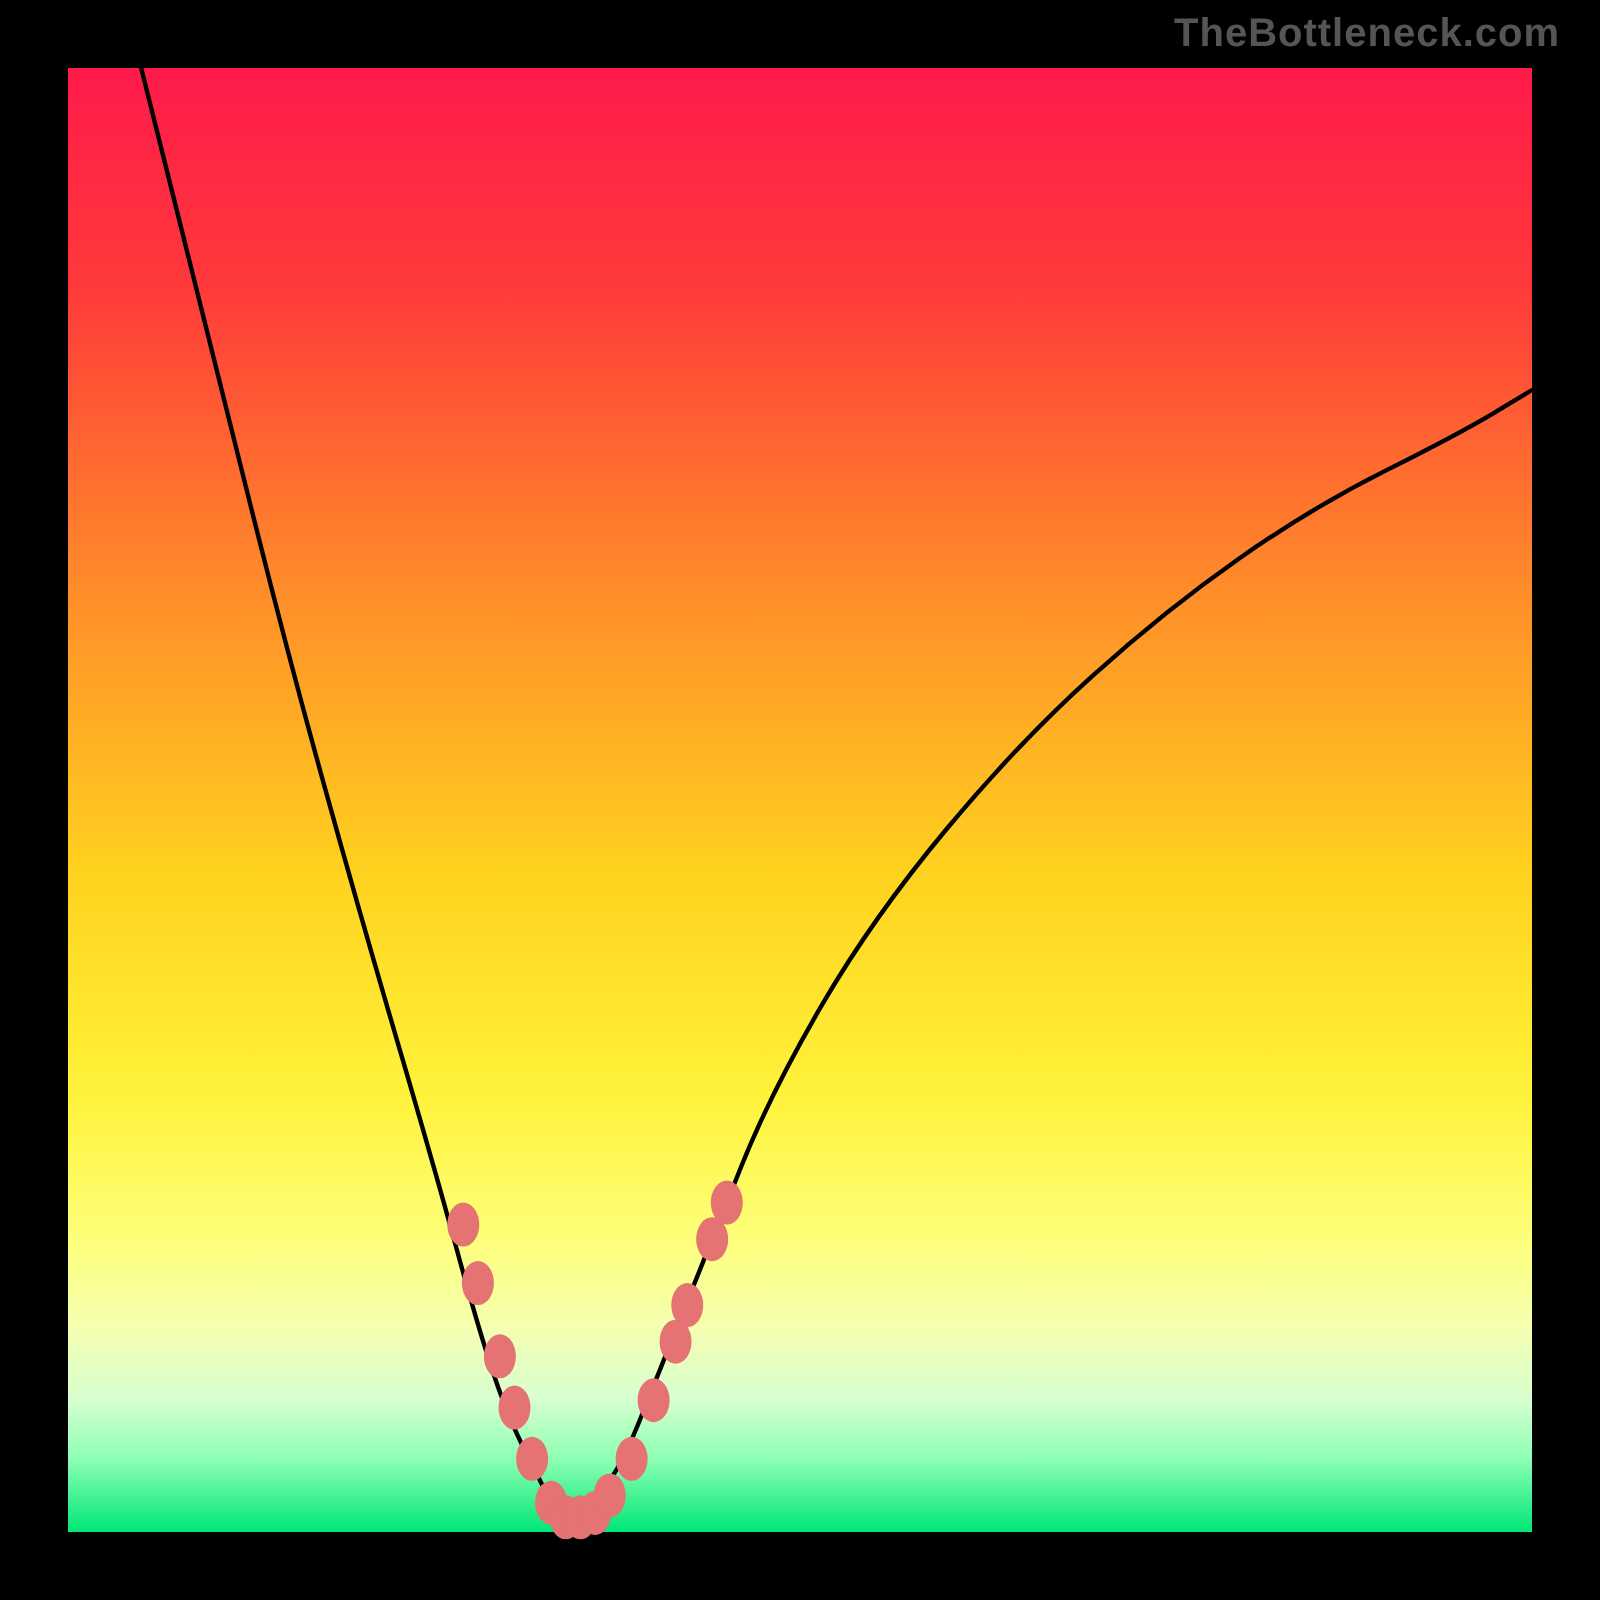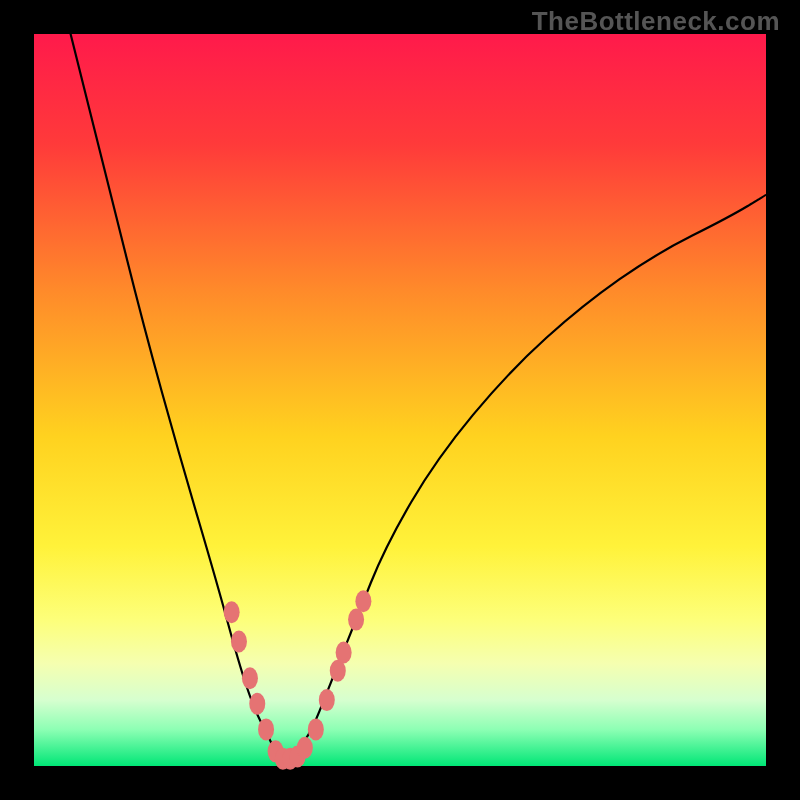--- a/index.html
+++ b/index.html
@@ -8,21 +8,21 @@
     width: 800px;
     height: 800px;
     background: #000;
     overflow: hidden;
   }
   .watermark {
     position: absolute;
     top: 6px;
     right: 20px;
     font-family: Arial, Helvetica, sans-serif;
-    font-size: 26px;
+    font-size: 20px;
     font-weight: 600;
     color: #555;
     letter-spacing: 0.5px;
     z-index: 10;
   }
   svg {
     display: block;
   }
 </style>
 </head>

